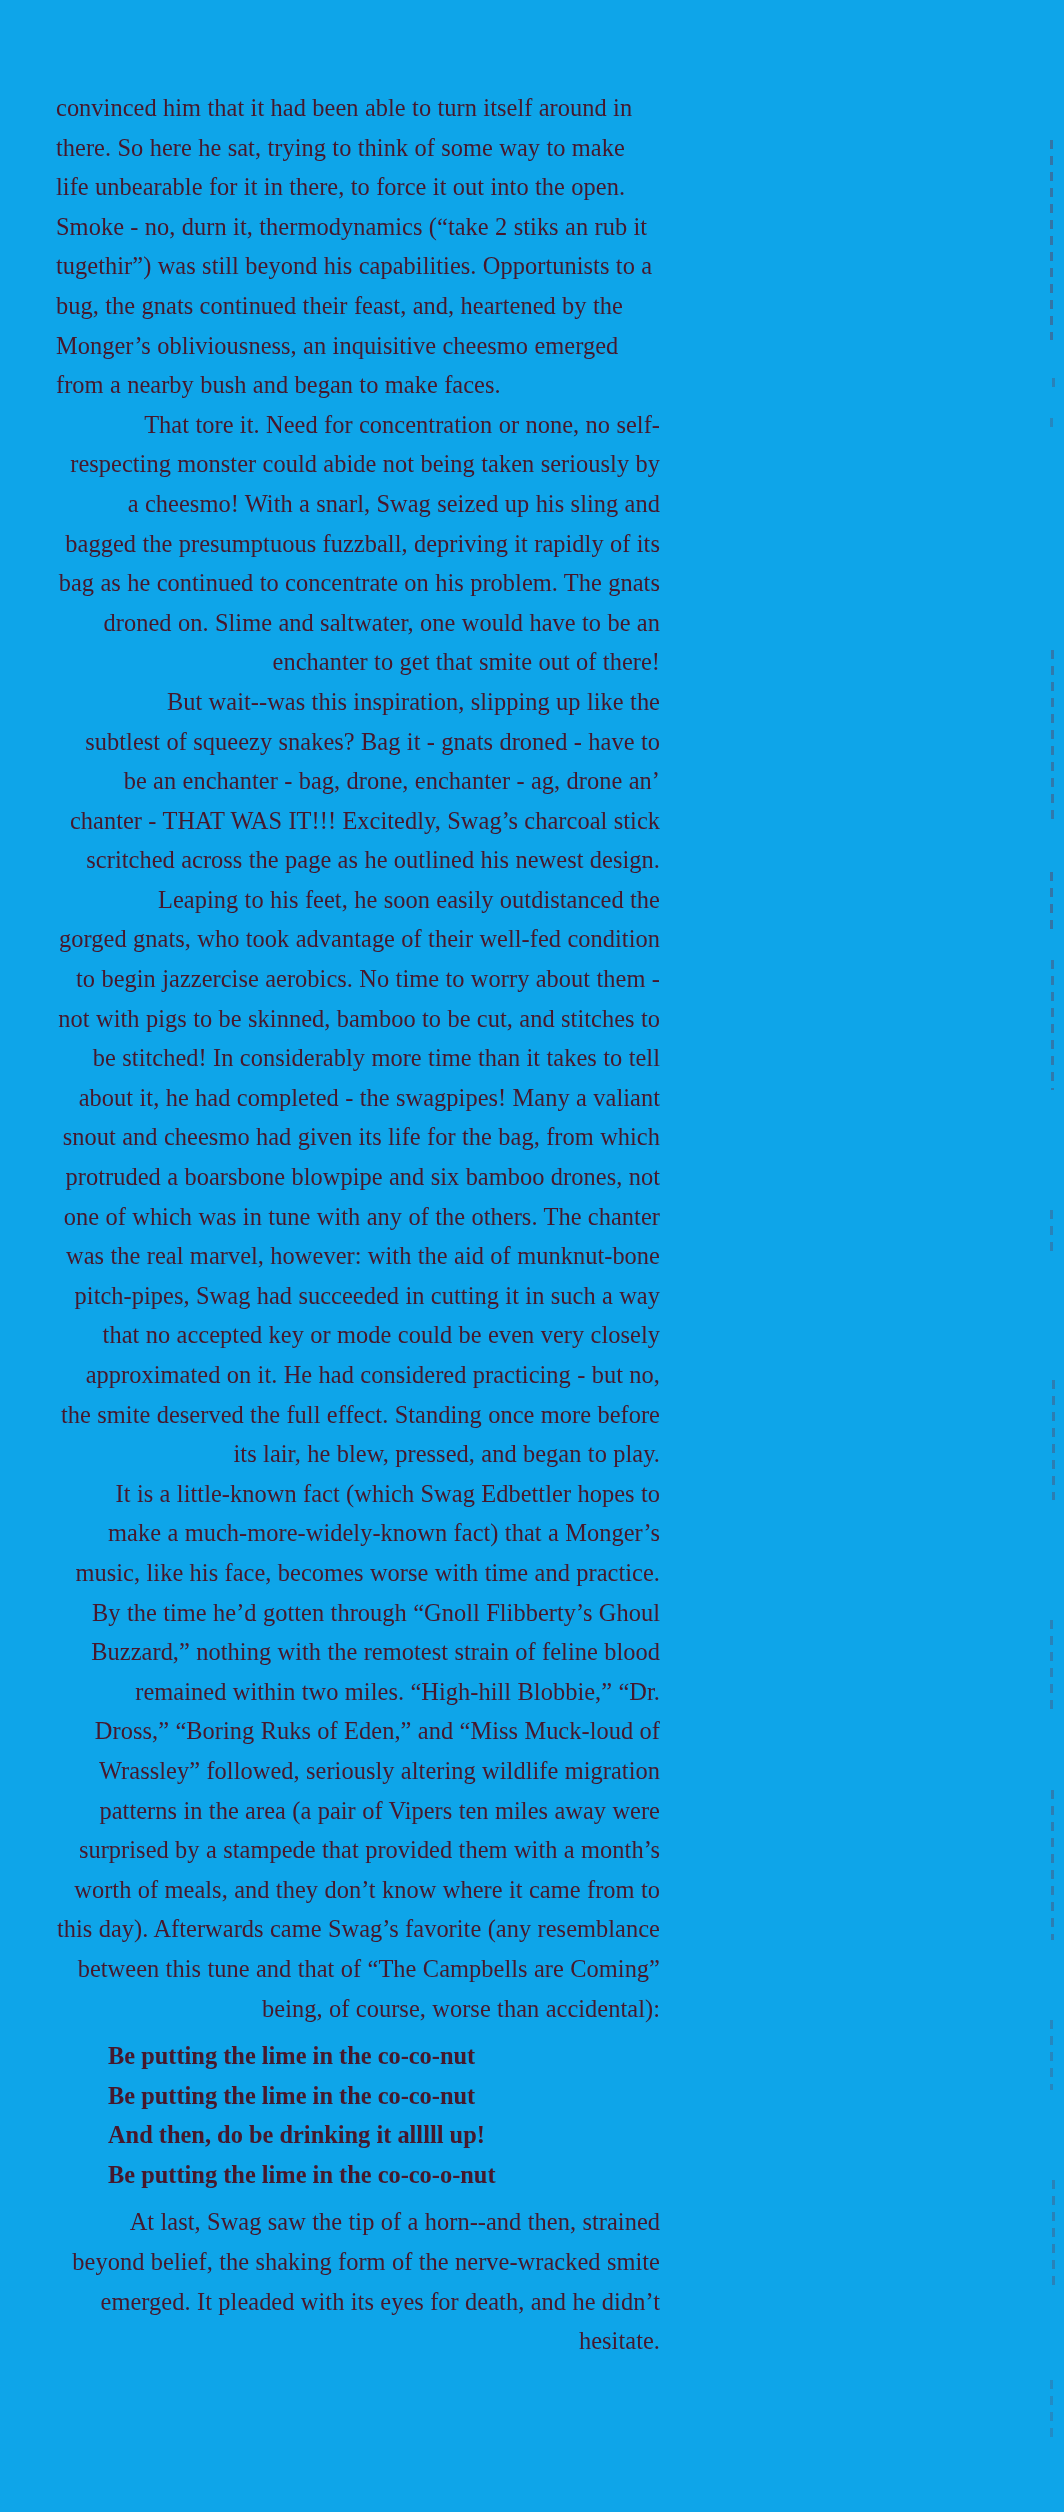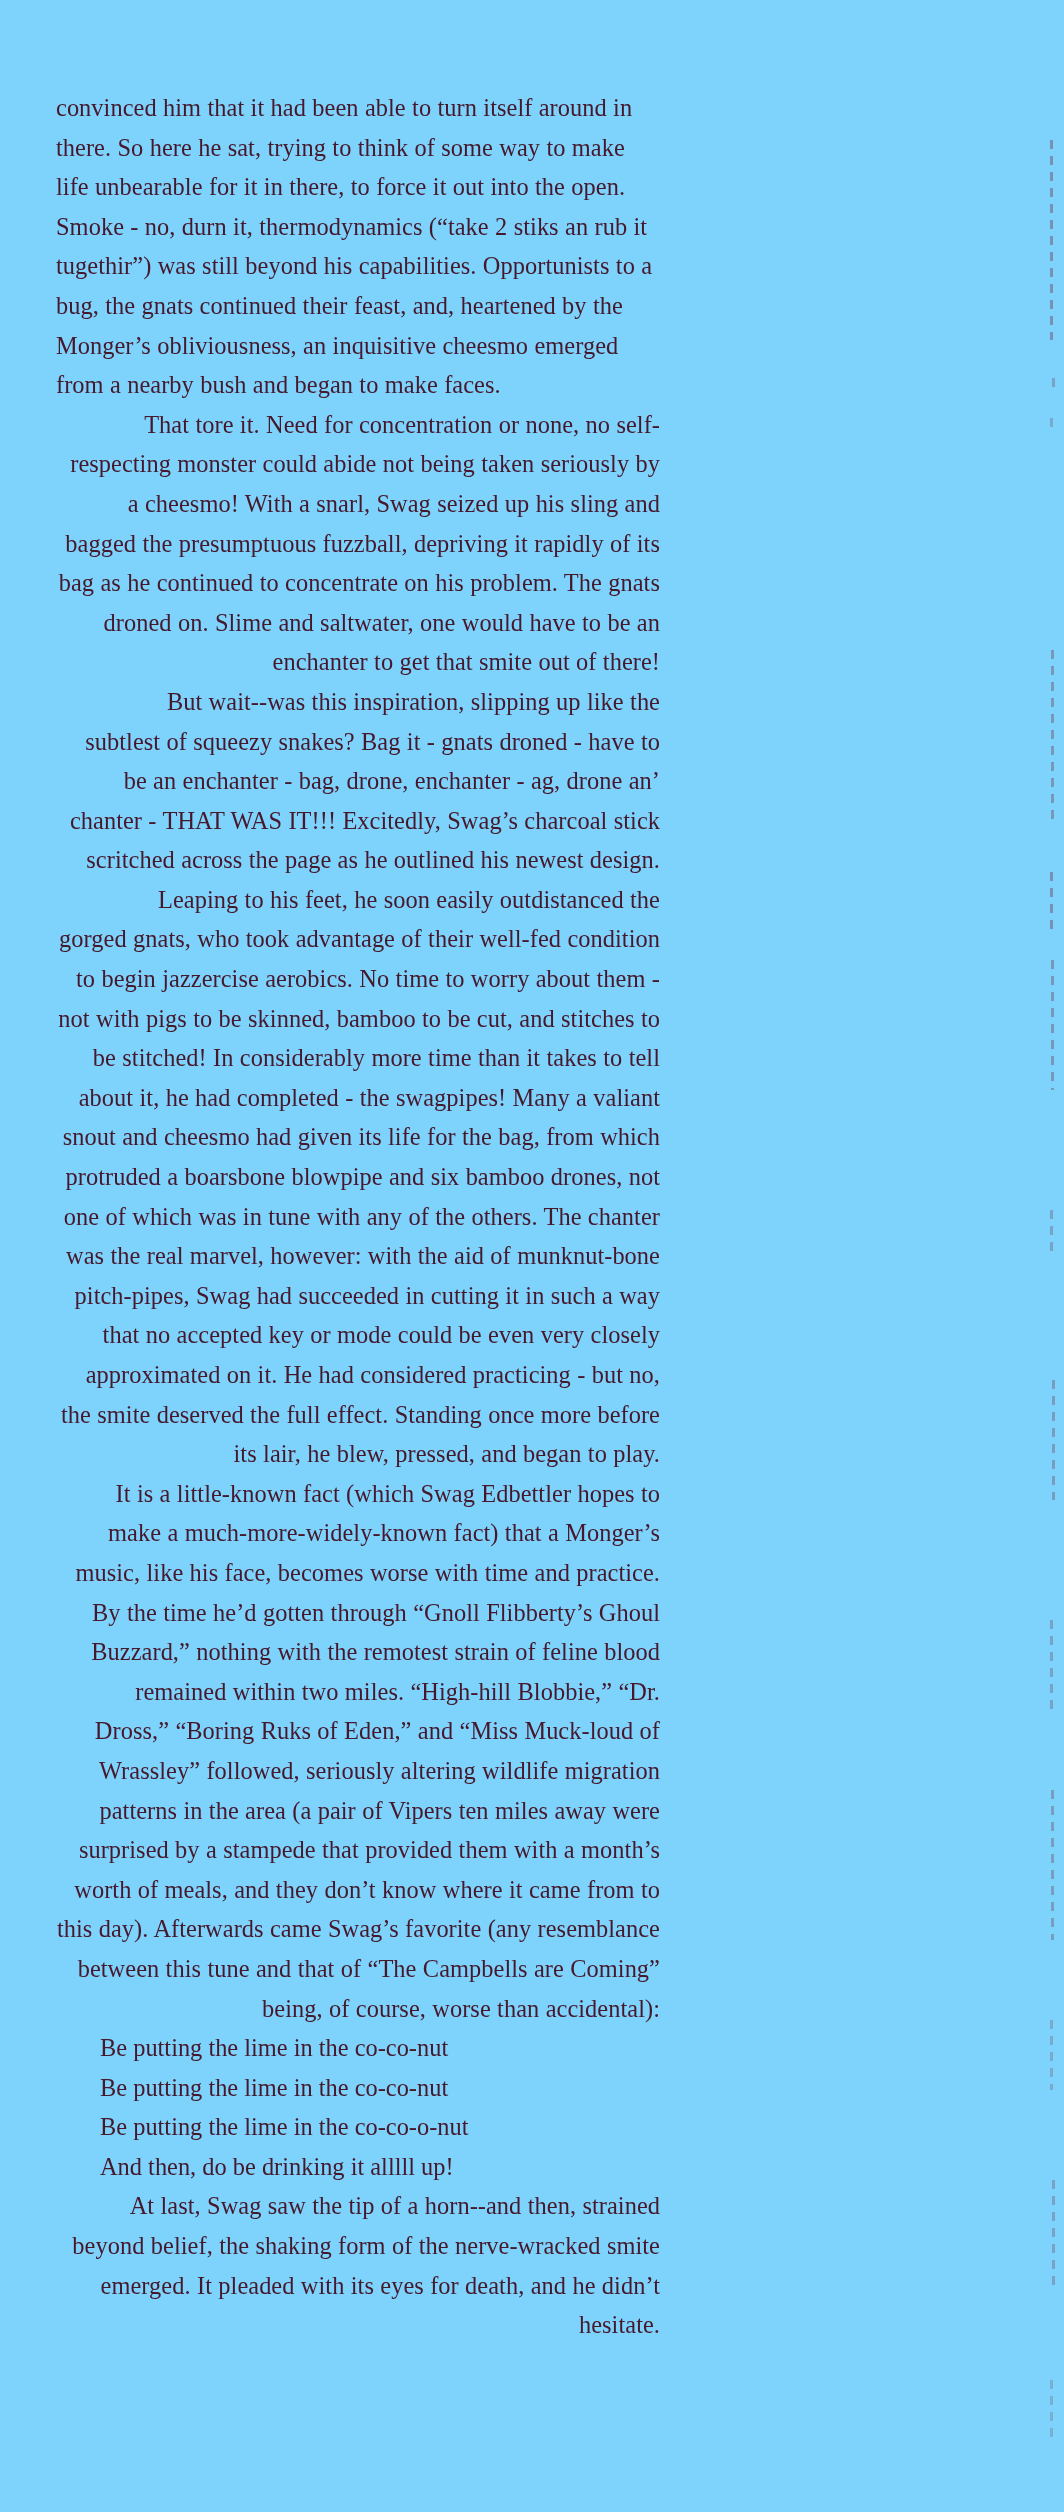--- a/index.html
+++ b/index.html
@@ -11,21 +11,21 @@
     width: 1064px;
     height: 2512px;
     position: relative;
     overflow: hidden;
     font-family: "Liberation Serif", "DejaVu Serif", serif;
   }
 
   #page {
     position: absolute;
     inset: 0;
-    background: #7dd3fc;
+    background: #0ea5e9;
   }
 
   
   .scan-edge {
     position: absolute;
     top: 0;
     bottom: 0;
     width: 3px;
     background-image: repeating-linear-gradient(
       to bottom,
@@ -66,22 +66,23 @@
     letter-spacing: 0.05px;
     word-spacing: 0.2px;
     -webkit-font-smoothing: none;
   }
   .para.indent {
     text-indent: 36px;
     text-align: right;
   }
 
   .lyric-block {
-    margin: 0;
+    margin: 8px;
     padding-left: 44px;
+    font-weight: bold;
   }
   .lyric-line {
     color: #46182c;
     font-size: 24.4px;
     line-height: 39.6px;
     margin: 0;
     white-space: nowrap;
   }
 </style>
 </head>
@@ -111,20 +112,20 @@
 
     <p class="para indent">But wait--was this inspiration, slipping up like the subtlest of squeezy snakes? Bag it - gnats droned - have to be an enchanter - bag, drone, enchanter - ag, drone an’ chanter - THAT WAS IT!!! Excitedly, Swag’s charcoal stick scritched across the page as he outlined his newest design.</p>
 
     <p class="para indent">Leaping to his feet, he soon easily outdistanced the gorged gnats, who took advantage of their well-fed condition to begin jazzercise aerobics. No time to worry about them - not with pigs to be skinned, bamboo to be cut, and stitches to be stitched! In considerably more time than it takes to tell about it, he had completed - the swagpipes! Many a valiant snout and cheesmo had given its life for the bag, from which protruded a boarsbone blowpipe and six bamboo drones, not one of which was in tune with any of the others. The chanter was the real marvel, however: with the aid of munknut-bone pitch-pipes, Swag had succeeded in cutting it in such a way that no accepted key or mode could be even very closely approximated on it. He had considered practicing - but no, the smite deserved the full effect. Standing once more before its lair, he blew, pressed, and began to play.</p>
 
     <p class="para indent">It is a little-known fact (which Swag Edbettler hopes to make a much-more-widely-known fact) that a Monger’s music, like his face, becomes worse with time and practice. By the time he’d gotten through “Gnoll Flibberty’s Ghoul Buzzard,” nothing with the remotest strain of feline blood remained within two miles. “High-hill Blobbie,” “Dr. Dross,” “Boring Ruks of Eden,” and “Miss Muck-loud of Wrassley” followed, seriously altering wildlife migration patterns in the area (a pair of Vipers ten miles away were surprised by a stampede that provided them with a month’s worth of meals, and they don’t know where it came from to this day). Afterwards came Swag’s favorite (any resemblance between this tune and that of “The Campbells are Coming” being, of course, worse than accidental):</p>
 
     <div class="lyric-block">
       <p class="lyric-line">Be putting the lime in the co-co-nut</p>
       <p class="lyric-line">Be putting the lime in the co-co-nut</p>
+      <p class="lyric-line">And then, do be drinking it alllll up!</p>
       <p class="lyric-line">Be putting the lime in the co-co-o-nut</p>
-      <p class="lyric-line">And then, do be drinking it alllll up!</p>
     </div>
 
     <p class="para indent">At last, Swag saw the tip of a horn--and then, strained beyond belief, the shaking form of the nerve-wracked smite emerged. It pleaded with its eyes for death, and he didn’t hesitate.</p>
 
   </div>
 </div>
 
 </body></html>

